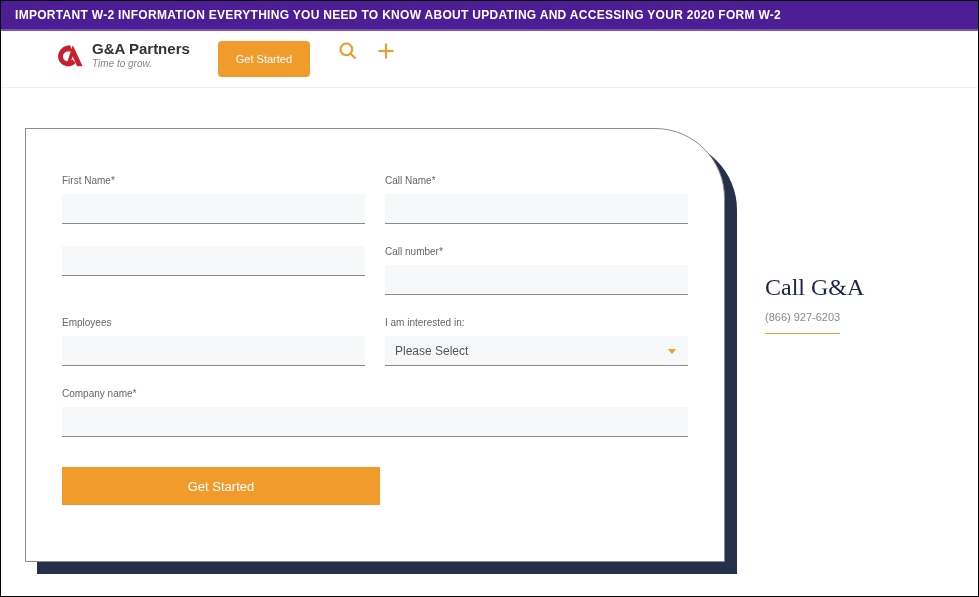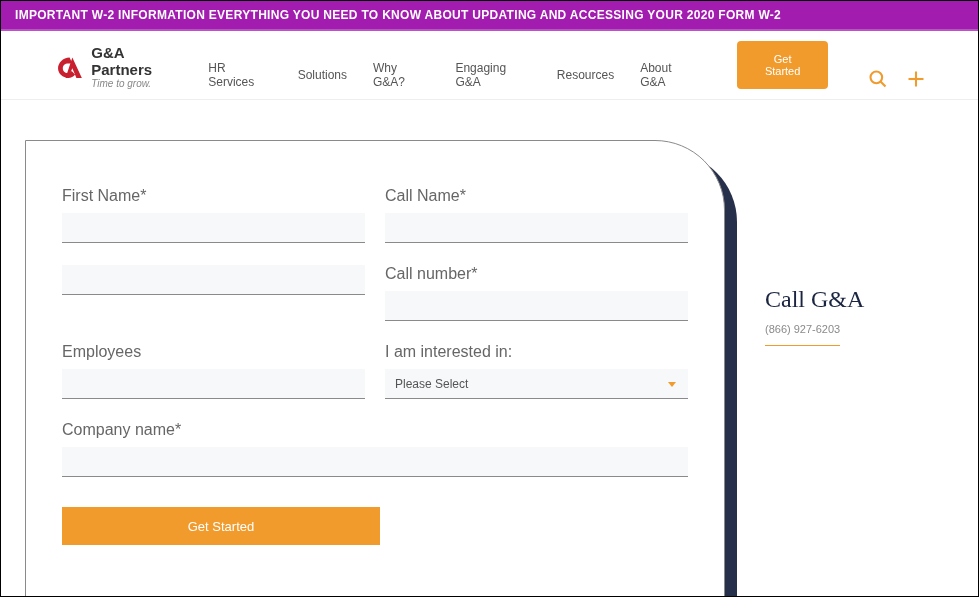--- a/index.html
+++ b/index.html
@@ -1,35 +1,35 @@
 <!DOCTYPE html>
 <html><head>
   <meta charset="utf-8">
   <style>
     * { margin: 0; padding: 0; box-sizing: border-box; }
     body { font-family: Arial, Helvetica, sans-serif; background: #fff; }
     .page { width: 979px; height: 597px; position: relative; border: 1px solid #000; overflow: hidden; }
 
     .banner {
-      background: #a21caf;
+      background: #4c1d95;
       color: #fff;
       padding: 7px 14px;
       font-size: 12px;
       font-weight: 700;
       letter-spacing: 0.3px;
       border-bottom: 2px solid rgba(255,255,255,0.25);
     }
 
     .header {
       display: flex;
-      align-items: flex-end;
-      padding: 10px 52px 10px 55px;
+      align-items: flex-start;
+      padding: 10px 40px 10px 55px;
       background: #fff;
       border-bottom: 1px solid #eee;
-      gap: 22px;
+      gap: 10px;
     }
     .logo { display: flex; align-items: center; gap: 8px; }
     .logo-mark { width: 28px; height: 26px; }
     .logo-text { display: flex; flex-direction: column; line-height: 1.1; }
     .logo-name { font-size: 15px; font-weight: 700; color: #333; }
     .logo-tag { font-size: 10px; color: #888; font-style: italic; }
 
     .nav { display: flex; gap: 26px; margin-left: auto; align-items: center; }
     .nav a { color: #555; text-decoration: none; font-size: 12px; cursor: pointer; }
 
@@ -62,21 +62,21 @@
       background: #fff;
       border: 1px solid #8a8a8a;
       border-top-right-radius: 70px;
       width: 700px;
       padding: 46px 36px 56px 36px;
       z-index: 1;
     }
 
     .row { display: flex; gap: 20px; margin-bottom: 22px; }
     .field { flex: 1; display: flex; flex-direction: column; }
-    .field label { font-size: 16px; color: #666; margin-bottom: 8px; }
+    .field label { font-size: 10px; color: #666; margin-bottom: 8px; }
     .field input, .field select {
       background: #f6f8fa;
       border: none;
       border-bottom: 1px solid #8a8a8a;
       height: 30px;
       padding: 4px 10px;
       font-size: 12px;
       outline: none;
     }
     .field select { appearance: none; -webkit-appearance:none; color: #555; }
@@ -135,28 +135,20 @@
       <svg class="logo-mark" viewBox="0 0 40 36">
         <path d="M20 4 C10 4 3 12 3 20 C3 28 10 34 18 34 C22 34 26 32 28 29 L23 24 C21 26 19 27 17 27 C13 27 10 24 10 20 C10 16 13 13 18 13 L24 13 L20 4 Z" fill="#c8202f"></path>
         <path d="M24 4 L38 34 L30 34 L24 20 L18 34 L14 34 L24 4 Z" fill="#c8202f"></path>
       </svg>
       <div class="logo-text">
         <span class="logo-name">G&amp;A Partners</span>
         <span class="logo-tag">Time to grow.</span>
       </div>
     </div>
 
-    <div class="nav">
-      <a>HR Services</a>
-      <a>Solutions</a>
-      <a>Why G&amp;A?</a>
-      <a>Engaging G&amp;A</a>
-      <a>Resources</a>
-      <a>About G&amp;A</a>
-    </div>
 
     <button class="cta-btn">Get Started</button>
 
     <div class="hdr-icons">
       <div class="icon-btn">
         <svg viewBox="0 0 24 24" width="20" height="20" fill="none" stroke="#f19b2c" stroke-width="2.5">
           <circle cx="10" cy="10" r="7"></circle>
           <line x1="15" y1="15" x2="21" y2="21"></line>
         </svg>
       </div>

